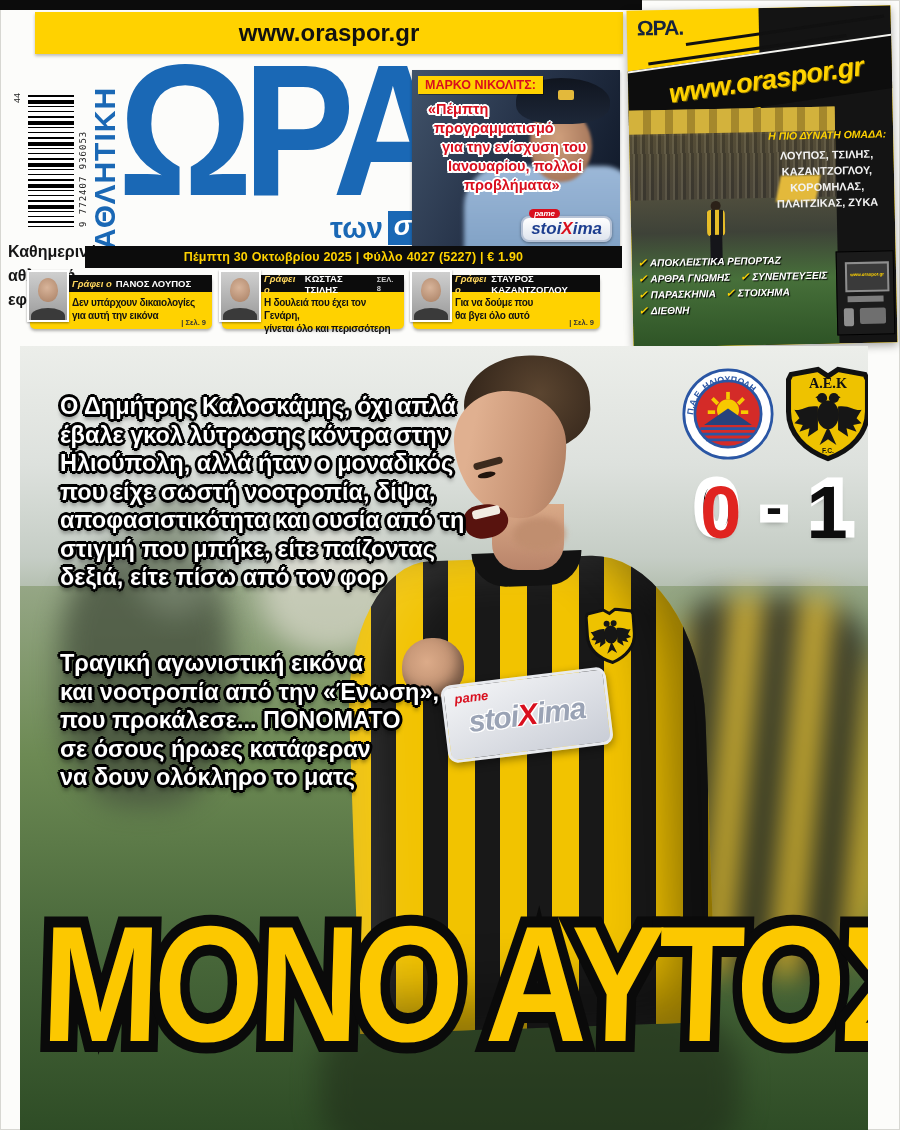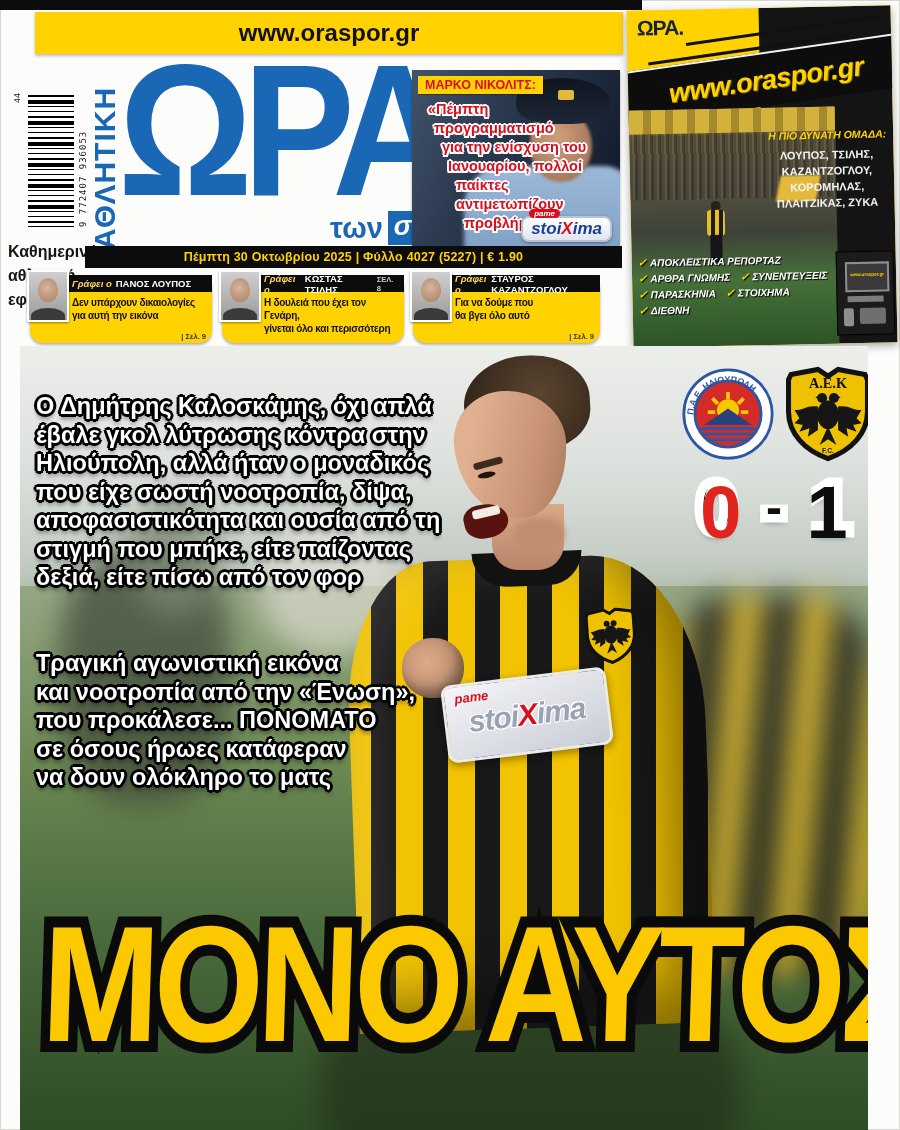--- a/index.html
+++ b/index.html
@@ -49,21 +49,21 @@
   .stx .pame{position:absolute;left:6px;top:-9px;background:#d90f1e;color:#fff;font-style:italic;font-weight:800;font-size:8px;padding:0 5px;border-radius:6px;}
   .stx .a{color:#1d3e8f;font-style:italic;font-weight:800;}
   .stx .x{color:#d90f1e;font-style:italic;font-weight:800;}
   .coach .stx{position:absolute;right:8px;bottom:6px;font-size:17px;}
 
   
   .dateline{left:85px;top:246px;width:537px;height:22px;background:#0c0c0c;display:flex;align-items:center;justify-content:center;}
   .dateline span{color:#ffd200;font-weight:800;font-size:12.5px;letter-spacing:.2px;}
 
   
-  .colbox{top:275px;height:68px;background:#ffd200;border-radius:13px;box-shadow:0 2px 3px rgba(0,0,0,.3);}
+  .colbox{top:275px;height:54px;background:#ffd200;border-radius:5px;box-shadow:0 2px 3px rgba(0,0,0,.3);}
   .colbox .bar{position:absolute;left:36px;right:0;top:0;height:17px;background:#0c0c0c;display:flex;align-items:center;padding:0 6px;gap:4px;}
   .colbox .bar .pre{color:#ffd75e;font-weight:700;font-size:9.5px;font-style:italic;}
   .colbox .bar .nm{color:#fff;font-weight:800;font-size:9.5px;}
   .colbox .bar .pr{margin-left:auto;color:#cfcfcf;font-weight:700;font-size:7.5px;}
   .colbox .mug{position:absolute;left:-3px;top:-5px;width:38px;height:48px;border:2px solid #fff;
       background:linear-gradient(180deg,#cfcfcf 0%,#9a9a9a 100%);box-shadow:0 1px 2px rgba(0,0,0,.4);overflow:hidden;}
   .colbox .mug:before{content:"";position:absolute;left:9px;top:6px;width:20px;height:24px;border-radius:50% 50% 45% 45%;background:radial-gradient(circle at 45% 40%,#d8b49a,#a87f63);}
   .colbox .mug:after{content:"";position:absolute;left:2px;bottom:-4px;width:34px;height:16px;border-radius:50% 50% 0 0;background:#3a3a3a;}
   .colbox .txt{position:absolute;left:42px;top:21px;right:4px;font-weight:800;font-size:10px;line-height:13px;color:#111;letter-spacing:-.3px;}
   .colbox .pageref{position:absolute;right:6px;bottom:2px;font-weight:700;font-size:7.5px;color:#333;}
@@ -135,21 +135,21 @@
   .crest{position:absolute;left:566px;top:262px;width:50px;height:56px;transform:rotate(-4deg);}
   .shirt-badge{position:absolute;left:424px;top:330px;width:160px;height:72px;transform:rotate(-7deg);
       background:linear-gradient(160deg,#f4f5f7,#c9cdd6);border-radius:10px;border:3px solid #e8eaee;
       box-shadow:0 3px 8px rgba(0,0,0,.4);display:flex;align-items:center;justify-content:center;}
   .shirt-badge .pame{position:absolute;left:10px;top:4px;color:#d90f1e;font-style:italic;font-weight:800;font-size:13px;}
   .shirt-badge .big{font-style:italic;font-weight:800;font-size:30px;color:#9aa3b5;letter-spacing:-1px;
       text-shadow:-1px -1px 0 #fff,1px -1px 0 #fff,-1px 1px 0 #fff,1px 1px 0 #fff;}
   .shirt-badge .big .x{color:#d90f1e;}
 
   .obig{color:#fff;font-weight:800;font-size:23.5px;line-height:28.5px;
-      text-shadow:-2px -2px 0 #000,2px -2px 0 #000,-2px 2px 0 #000,2px 2px 0 #000,0 -3px 0 #000,0 3px 0 #000,-3px 0 0 #000,3px 0 0 #000,0 5px 4px rgba(0,0,0,.5);}
+      text-shadow:-2px -2px 0 #000,2px -2px 0 #000,-2px 2px 0 #000,2px 2px 0 #000,0 -3px 0 #000,0 3px 0 #000,-3px 0 0 #000,3px 0 0 #000,0 5px 4px rgba(0,0,0,.5);margin-left:24px;}
   .lead{position:absolute;left:16px;top:46px;}
   .second{position:absolute;left:16px;top:303px;}
 
   .logos{position:absolute;left:662px;top:16px;width:186px;height:190px;}
   .logo-h{position:absolute;left:0;top:6px;width:92px;height:92px;}
   .logo-a{position:absolute;left:104px;top:4px;width:84px;height:96px;}
   .score{position:absolute;left:0;right:0;top:104px;text-align:center;font-weight:800;font-size:74px;line-height:84px;letter-spacing:2px;}
   .score .lay{position:absolute;left:0;right:0;top:0;}
   .score .back{-webkit-text-stroke:9px #fff;text-shadow:0 4px 6px rgba(0,0,0,.45);}
   .score .front .h{color:#e02420;}
@@ -198,21 +198,20 @@
     <div class="shirt"></div>
     <div class="face"></div>
     <div class="cap"></div>
     <div class="capmark"></div>
     <div class="coach-label">ΜΑΡΚΟ ΝΙΚΟΛΙΤΣ:</div>
     <div class="coach-quote">
       <span class="ow" style="padding-left:8px">«Πέμπτη</span>
       <span class="ow" style="padding-left:14px">προγραμματισμό</span>
       <span class="ow" style="padding-left:22px">για την ενίσχυση του</span>
       <span class="ow" style="padding-left:28px">Ιανουαρίου, πολλοί</span>
-      <span class="ow" style="padding-left:36px">παίκτες αντιμετωπίζουν</span>
       <span class="ow" style="padding-left:44px">προβλήματα»</span>
     </div>
     <div class="stx">
       <span class="pame">pame</span>
       <span class="a">stoi</span>
         <span class="x">X</span>
         <span class="a">ima</span>
     </div>
   </div>
 

